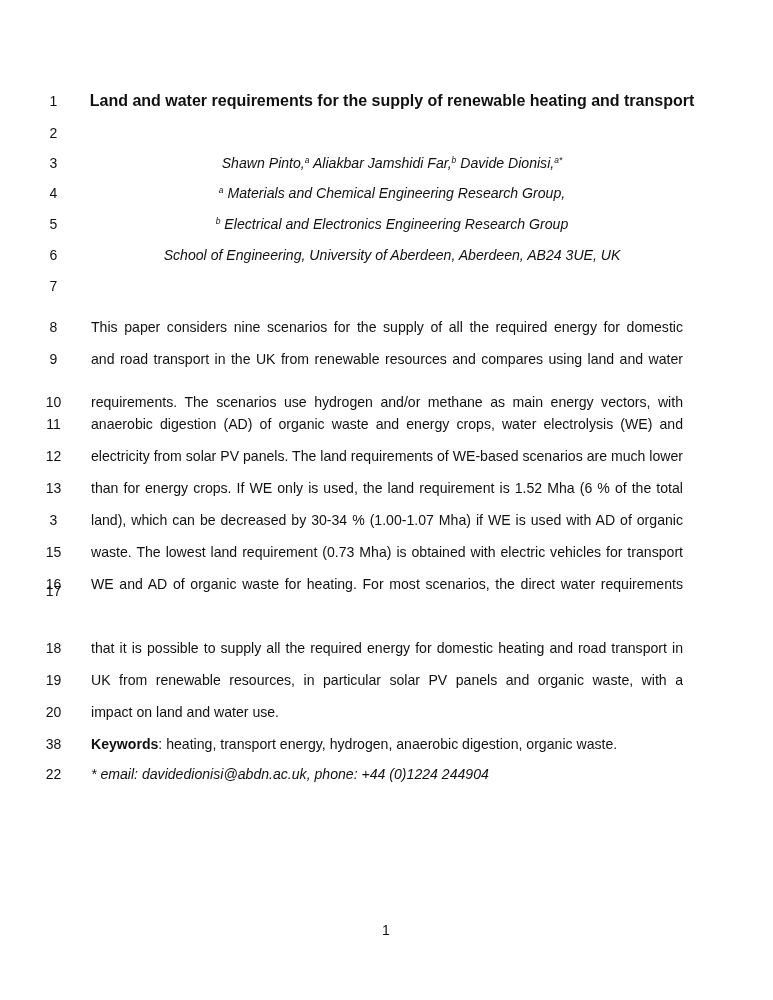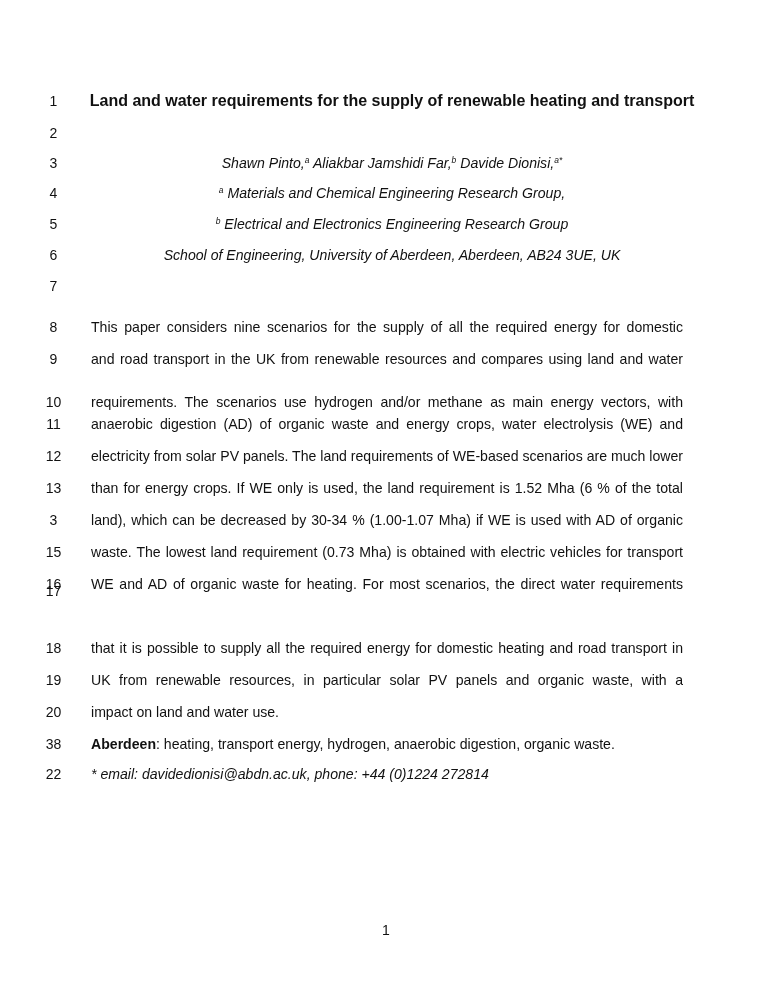--- a/index.html
+++ b/index.html
@@ -111,22 +111,22 @@
     <span class="ln">19</span>
     <span class="txt just">UK from renewable resources, in particular solar PV panels and organic waste, with a moderate</span>
   </div>
   <div class="line" style="top:701px">
     <span class="ln">20</span>
     <span class="txt">impact on land and water use.</span>
   </div>
 
   <div class="line" style="top:733px">
     <span class="ln">38</span>
-    <span class="txt"><span class="bold">Aberdeen</span><span>: heating, transport energy, hydrogen, anaerobic digestion, organic waste.</span></span>
+    <span class="txt"><span class="bold">Keywords</span><span>: heating, transport energy, hydrogen, anaerobic digestion, organic waste.</span></span>
   </div>
 
   <div class="line" style="top:763px">
     <span class="ln">22</span>
-    <span class="txt ital">* email: davidedionisi@abdn.ac.uk, phone: +44 (0)1224 272814</span>
+    <span class="txt ital">* email: davidedionisi@abdn.ac.uk, phone: +44 (0)1224 244904</span>
   </div>
 
   <div class="pagenum">1</div>
 </div>
 
 </body></html>

